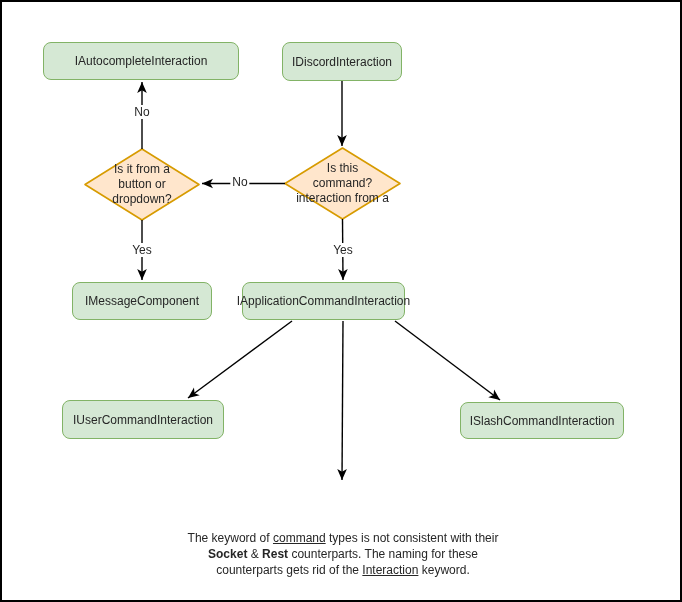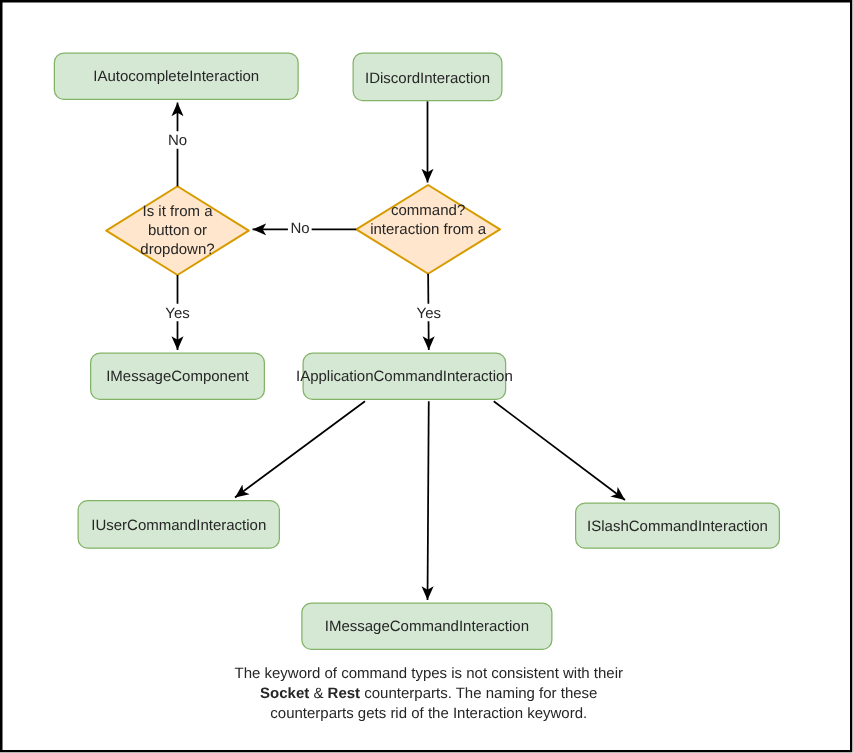--- a/index.html
+++ b/index.html
@@ -85,21 +85,21 @@
 
   .caption {
     position: absolute;
     left: 0; top: 528px;
     width: 682px;
     text-align: center;
     font-size: 12px;
     line-height: 16px;
     color: var(--color-text, #262626);
   }
-  .caption .u { }
+  .caption .u { text-decoration: underline; }
   .caption .b { font-weight: bold; }
 </style>
 </head>
 <body>
 
 <div class="frame">
 
   <svg class="edges-layer" width="682" height="602" viewBox="0 0 682 602" xmlns="http://www.w3.org/2000/svg">
     <defs>
       <marker id="arrow" viewBox="0 0 10 10" refX="10" refY="5" markerWidth="11" markerHeight="11" orient="auto-start-reverse" markerUnits="userSpaceOnUse">
@@ -131,30 +131,28 @@
   </div>
   <div class="node n-application">
     <span>IApplicationCommandInteraction</span>
   </div>
   <div class="node n-user">
     <span>IUserCommandInteraction</span>
   </div>
   <div class="node n-slash">
     <span>ISlashCommandInteraction</span>
   </div>
-  <div class="node n-message-command">
-    <span>IMessageCommandInteraction</span>
-  </div>
 
   <div class="decision-text d-button-dropdown">
     <span class="decision-line">Is it from a</span>
     <span class="decision-line">button or</span>
     <span class="decision-line">dropdown?</span>
   </div>
   <div class="decision-text d-from-command">
+    <span class="decision-line">Is this</span>
     <span class="decision-line">command?</span>
     <span class="decision-line">interaction from a</span>
   </div>
 
   <div class="edge-label lbl-no-up">No</div>
   <div class="edge-label lbl-no-mid">No</div>
   <div class="edge-label lbl-yes-left">Yes</div>
   <div class="edge-label lbl-yes-right">Yes</div>
 
   <div class="caption">

